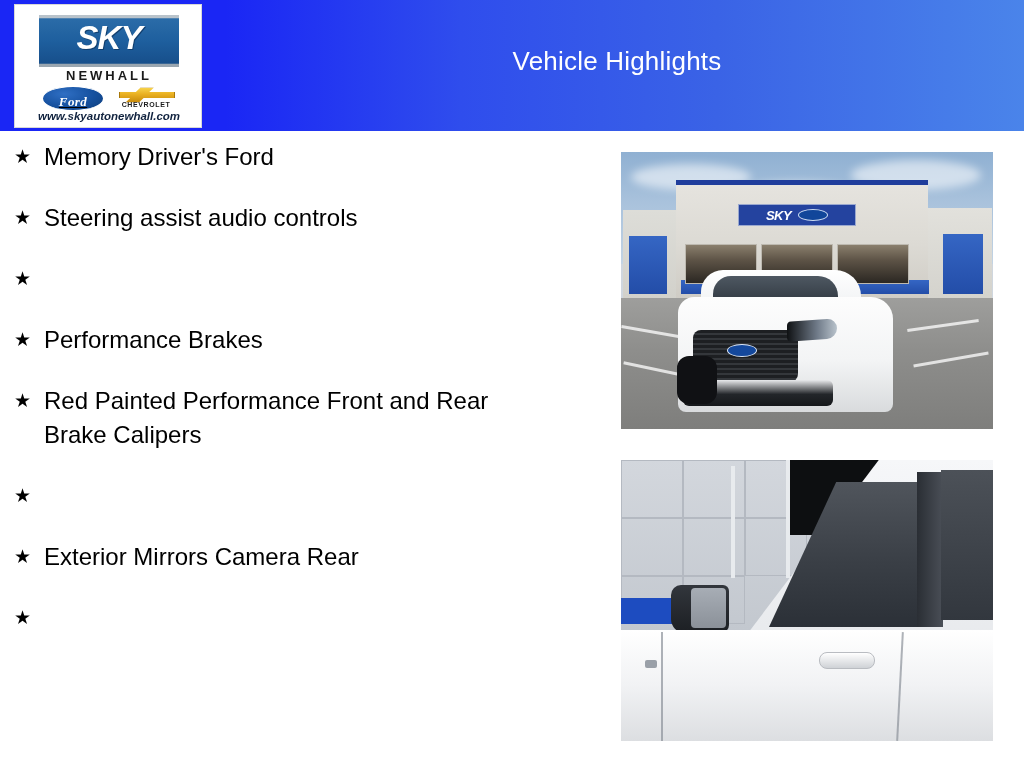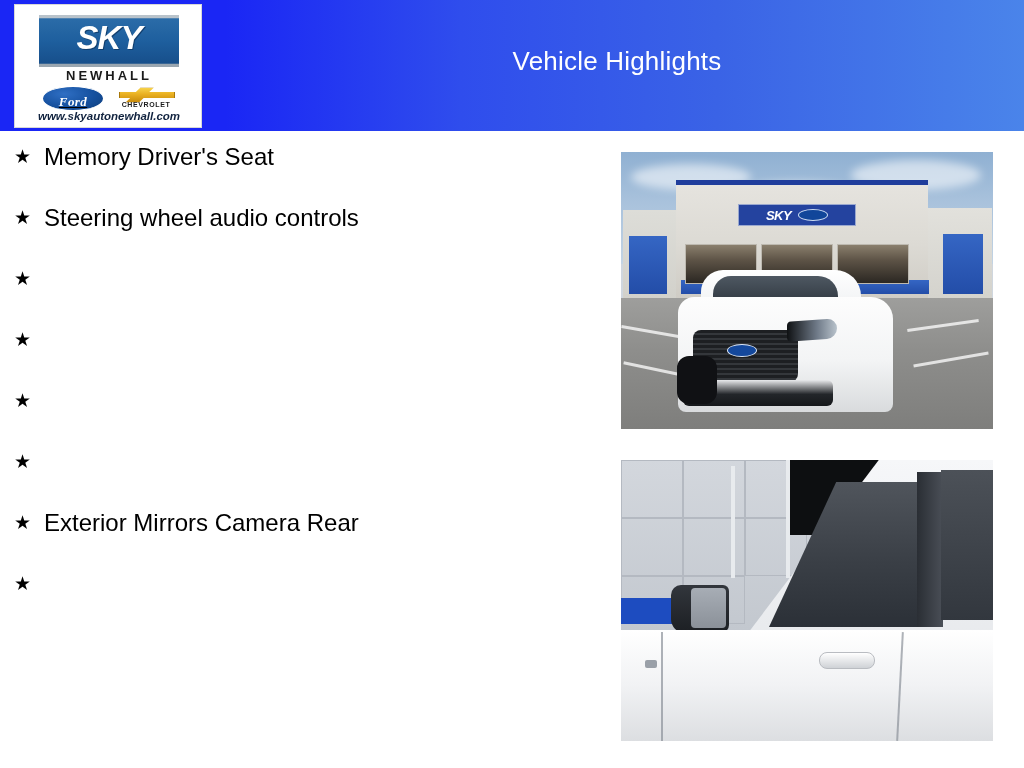--- a/index.html
+++ b/index.html
@@ -442,38 +442,40 @@
       <div id="logo-chev-text">CHEVROLET</div>
     </div>
   </div>
   <div id="logo-url">www.skyautonewhall.com</div>
 </div>
 
 <div id="features-list">
 
   <div class="feature-row">
     <span class="feature-star">★</span>
-    <span class="feature-text">Memory Driver's Seat</span>
-  </div>
-
-  <div class="feature-row">
-    <span class="feature-star">★</span>
-    <span class="feature-text">Steering wheel audio controls</span>
-  </div>
-
-  <div class="feature-row">
-    <span class="feature-star">★</span>
-  </div>
-
-  <div class="feature-row">
-    <span class="feature-star">★</span>
-  </div>
-
-  <div class="feature-row">
-    <span class="feature-star">★</span>
+    <span class="feature-text">Memory Driver's Ford</span>
+  </div>
+
+  <div class="feature-row">
+    <span class="feature-star">★</span>
+    <span class="feature-text">Steering assist audio controls</span>
+  </div>
+
+  <div class="feature-row">
+    <span class="feature-star">★</span>
+  </div>
+
+  <div class="feature-row">
+    <span class="feature-star">★</span>
+    <span class="feature-text">Performance Brakes</span>
+  </div>
+
+  <div class="feature-row">
+    <span class="feature-star">★</span>
+    <span class="feature-text">Red Painted Performance Front and Rear Brake Calipers</span>
   </div>
 
   <div class="feature-row">
     <span class="feature-star">★</span>
   </div>
 
   <div class="feature-row">
     <span class="feature-star">★</span>
     <span class="feature-text">Exterior Mirrors Camera Rear</span>
   </div>

